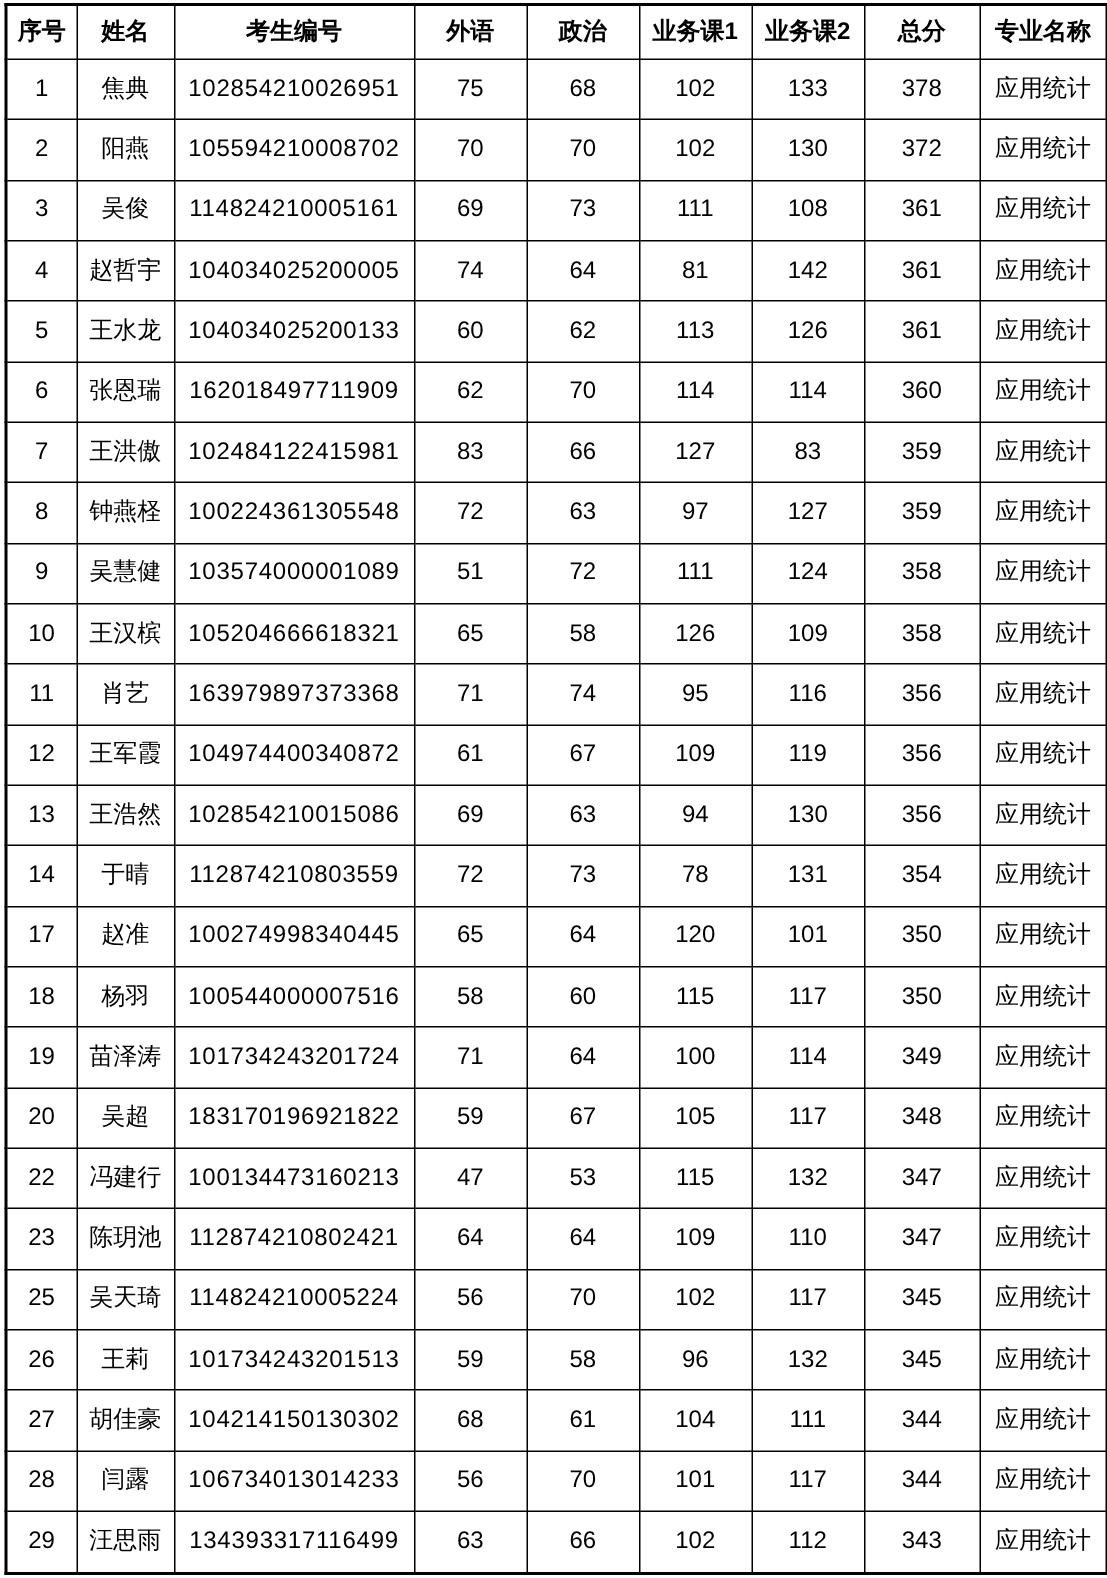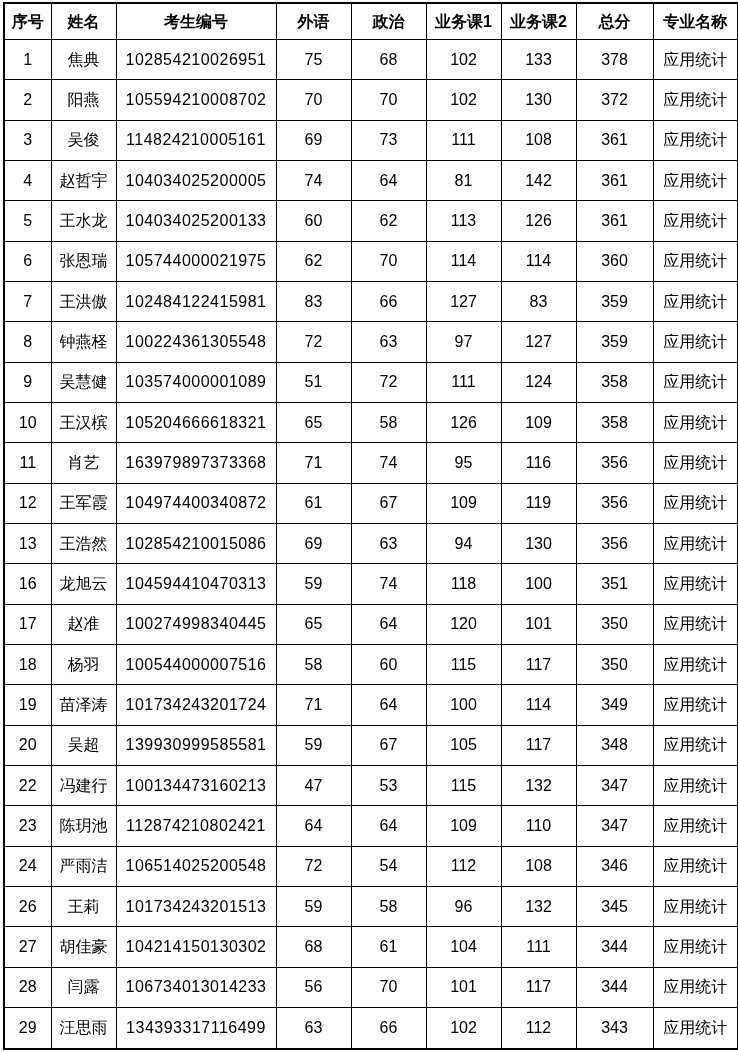--- a/index.html
+++ b/index.html
@@ -132,21 +132,21 @@
           <td class="col-foreign-language">60</td>
           <td class="col-politics">62</td>
           <td class="col-course1">113</td>
           <td class="col-course2">126</td>
           <td class="col-total">361</td>
           <td class="col-major">应用统计</td>
         </tr>
         <tr>
           <td class="col-index">6</td>
           <td class="col-name">张恩瑞</td>
-          <td class="col-candidate-id">105744000021975</td>
+          <td class="col-candidate-id">162018497711909</td>
           <td class="col-foreign-language">62</td>
           <td class="col-politics">70</td>
           <td class="col-course1">114</td>
           <td class="col-course2">114</td>
           <td class="col-total">360</td>
           <td class="col-major">应用统计</td>
         </tr>
         <tr>
           <td class="col-index">7</td>
           <td class="col-name">王洪傲</td>
@@ -218,28 +218,28 @@
           <td class="col-name">王浩然</td>
           <td class="col-candidate-id">102854210015086</td>
           <td class="col-foreign-language">69</td>
           <td class="col-politics">63</td>
           <td class="col-course1">94</td>
           <td class="col-course2">130</td>
           <td class="col-total">356</td>
           <td class="col-major">应用统计</td>
         </tr>
         <tr>
-          <td class="col-index">16</td>
-          <td class="col-name">龙旭云</td>
-          <td class="col-candidate-id">104594410470313</td>
-          <td class="col-foreign-language">59</td>
-          <td class="col-politics">74</td>
-          <td class="col-course1">118</td>
-          <td class="col-course2">100</td>
-          <td class="col-total">351</td>
+          <td class="col-index">14</td>
+          <td class="col-name">于晴</td>
+          <td class="col-candidate-id">112874210803559</td>
+          <td class="col-foreign-language">72</td>
+          <td class="col-politics">73</td>
+          <td class="col-course1">78</td>
+          <td class="col-course2">131</td>
+          <td class="col-total">354</td>
           <td class="col-major">应用统计</td>
         </tr>
         <tr>
           <td class="col-index">17</td>
           <td class="col-name">赵准</td>
           <td class="col-candidate-id">100274998340445</td>
           <td class="col-foreign-language">65</td>
           <td class="col-politics">64</td>
           <td class="col-course1">120</td>
           <td class="col-course2">101</td>
@@ -264,21 +264,21 @@
           <td class="col-foreign-language">71</td>
           <td class="col-politics">64</td>
           <td class="col-course1">100</td>
           <td class="col-course2">114</td>
           <td class="col-total">349</td>
           <td class="col-major">应用统计</td>
         </tr>
         <tr>
           <td class="col-index">20</td>
           <td class="col-name">吴超</td>
-          <td class="col-candidate-id">139930999585581</td>
+          <td class="col-candidate-id">183170196921822</td>
           <td class="col-foreign-language">59</td>
           <td class="col-politics">67</td>
           <td class="col-course1">105</td>
           <td class="col-course2">117</td>
           <td class="col-total">348</td>
           <td class="col-major">应用统计</td>
         </tr>
         <tr>
           <td class="col-index">22</td>
           <td class="col-name">冯建行</td>
@@ -295,28 +295,28 @@
           <td class="col-name">陈玥池</td>
           <td class="col-candidate-id">112874210802421</td>
           <td class="col-foreign-language">64</td>
           <td class="col-politics">64</td>
           <td class="col-course1">109</td>
           <td class="col-course2">110</td>
           <td class="col-total">347</td>
           <td class="col-major">应用统计</td>
         </tr>
         <tr>
-          <td class="col-index">24</td>
-          <td class="col-name">严雨洁</td>
-          <td class="col-candidate-id">106514025200548</td>
-          <td class="col-foreign-language">72</td>
-          <td class="col-politics">54</td>
-          <td class="col-course1">112</td>
-          <td class="col-course2">108</td>
-          <td class="col-total">346</td>
+          <td class="col-index">25</td>
+          <td class="col-name">吴天琦</td>
+          <td class="col-candidate-id">114824210005224</td>
+          <td class="col-foreign-language">56</td>
+          <td class="col-politics">70</td>
+          <td class="col-course1">102</td>
+          <td class="col-course2">117</td>
+          <td class="col-total">345</td>
           <td class="col-major">应用统计</td>
         </tr>
         <tr>
           <td class="col-index">26</td>
           <td class="col-name">王莉</td>
           <td class="col-candidate-id">101734243201513</td>
           <td class="col-foreign-language">59</td>
           <td class="col-politics">58</td>
           <td class="col-course1">96</td>
           <td class="col-course2">132</td>

